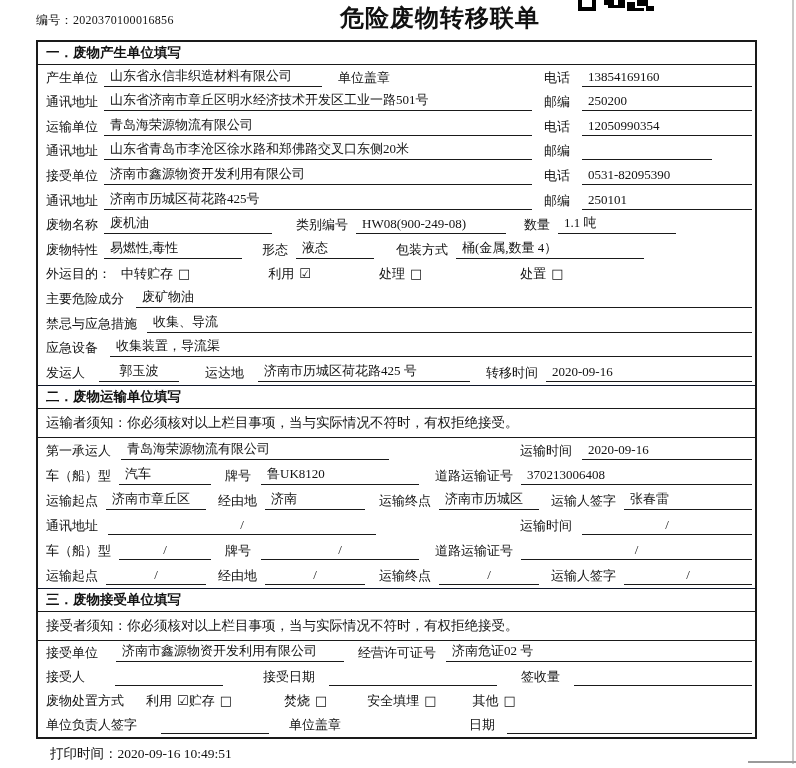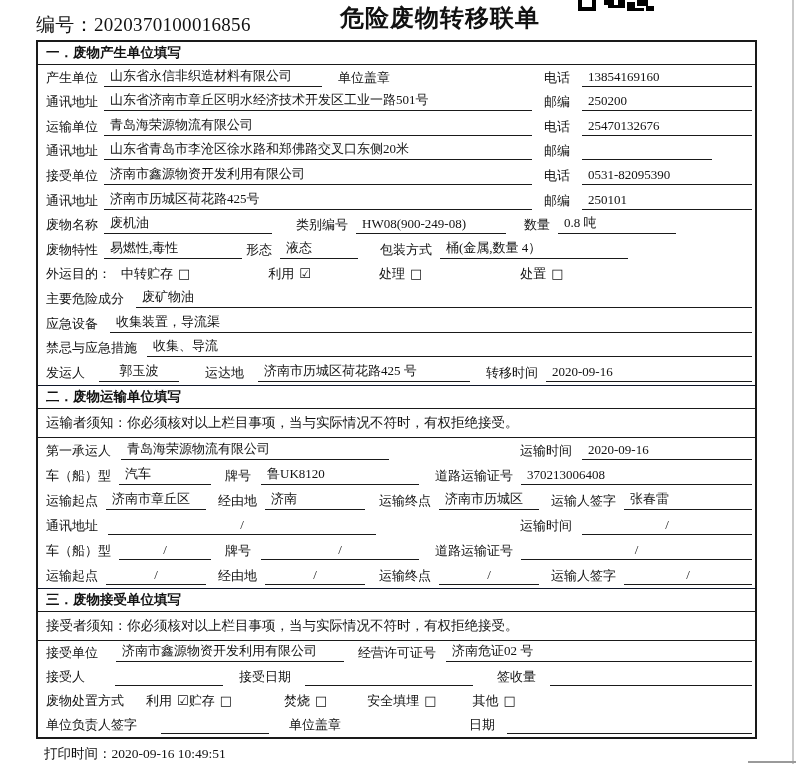--- a/index.html
+++ b/index.html
@@ -4,21 +4,21 @@
 <style>
   * { box-sizing: border-box; margin: 0; padding: 0; }
   html,body { width: 796px; height: 768px; background: #fff; }
   body {
     position: relative;
     font-family: "Liberation Serif", "DejaVu Serif", serif;
     color: #111;
     font-size: 13px;
     overflow: hidden;
   }
-  .doc-number { position: absolute; left: 36px; top: 12px; font-size: 19px; letter-spacing: .3px; }
+  .doc-number { position: absolute; left: 36px; top: 12px; font-size: 12px; letter-spacing: .3px; }
   .doc-title {
     position: absolute; left: 300px; top: 2px; width: 280px;
     text-align: center; font-size: 24px; font-weight: bold;
     font-family: "Liberation Sans", "DejaVu Sans", sans-serif;
     letter-spacing: 1px; white-space: nowrap;
   }
   .qr-fragment { position: absolute; left: 578px; top: 0; width: 76px; height: 11px; }
 
   .edge-line-v { position: absolute; left: 792px; top: 0; width: 2px; height: 764px; background: #c9c9c9; }
   .edge-line-h { position: absolute; left: 748px; top: 761px; width: 48px; height: 2px; background: #9a9a9a; }
@@ -52,21 +52,21 @@
     padding: 0 2px 1px 6px; overflow: hidden; min-height: 15px;
   }
   .uv.grow { flex: 1 1 auto; }
   .uv.center { text-align: center; padding-left: 2px; }
   .rgroup { margin-left: auto; display: flex; align-items: flex-end; width: 208px; }
   .rgroup .lbl { width: 32px; }
   .rgroup .uv { margin-left: 6px; }
   .cb { font-family: "DejaVu Sans", sans-serif; font-size: 13px; }
   .opt { display: inline-flex; align-items: baseline; gap: 5px; }
 
-  .print-time { position: absolute; left: 44px; top: 745px; font-size: 13.5px; }
+  .print-time { position: absolute; left: 50px; top: 745px; font-size: 13.5px; }
 </style>
 </head>
 <body>
 
 <div class="doc-number"><span>编号：</span><span>2020370100016856</span></div>
 <div class="doc-title">危险废物转移联单</div>
 
 <svg class="qr-fragment" viewBox="0 0 76 11" xmlns="http://www.w3.org/2000/svg">
   <rect x="0" y="0" width="4" height="11" fill="#000"></rect>
   <rect x="14" y="0" width="4" height="11" fill="#000"></rect>
@@ -105,21 +105,21 @@
         <span class="lbl">邮编</span>
         <span class="uv grow">250200</span>
       </span>
     </div>
 
     <div class="row">
       <span class="lbl">运输单位</span>
       <span class="uv" style="width:428px;margin-left:6px">青岛海荣源物流有限公司</span>
       <span class="rgroup">
         <span class="lbl">电话</span>
-        <span class="uv grow">25470132676</span>
+        <span class="uv grow">12050990354</span>
       </span>
     </div>
 
     <div class="row">
       <span class="lbl">通讯地址</span>
       <span class="uv" style="width:428px;margin-left:6px">山东省青岛市李沧区徐水路和郑佛路交叉口东侧20米</span>
       <span class="rgroup">
         <span class="lbl">邮编</span>
         <span class="uv" style="width:130px"></span>
       </span>
@@ -142,27 +142,27 @@
         <span class="uv grow">250101</span>
       </span>
     </div>
 
     <div class="row">
       <span class="lbl">废物名称</span>
       <span class="uv" style="width:168px;margin-left:6px">废机油</span>
       <span class="lbl" style="margin-left:24px">类别编号</span>
       <span class="uv" style="width:150px;margin-left:8px">HW08(900-249-08)</span>
       <span class="lbl" style="margin-left:18px">数量</span>
-      <span class="uv" style="width:118px;margin-left:8px">0.8 吨</span>
+      <span class="uv" style="width:118px;margin-left:8px">1.1 吨</span>
     </div>
 
     <div class="row">
       <span class="lbl">废物特性</span>
       <span class="uv" style="width:138px;margin-left:6px">易燃性,毒性</span>
-      <span class="lbl" style="margin-left:4px">形态</span>
+      <span class="lbl" style="margin-left:20px">形态</span>
       <span class="uv" style="width:78px;margin-left:8px">液态</span>
       <span class="lbl" style="margin-left:22px">包装方式</span>
       <span class="uv" style="width:188px;margin-left:8px">桶(金属,数量 4）</span>
     </div>
 
     <div class="row">
       <span class="lbl">外运目的：</span>
       <span class="opt" style="margin-left:10px">
         <span>中转贮存</span>
         <span class="cb">□</span>
@@ -180,27 +180,27 @@
         <span class="cb">□</span>
       </span>
     </div>
 
     <div class="row">
       <span class="lbl">主要危险成分</span>
       <span class="uv grow" style="margin-left:12px">废矿物油</span>
     </div>
 
     <div class="row">
+      <span class="lbl">禁忌与应急措施</span>
+      <span class="uv grow" style="margin-left:10px">收集、导流</span>
+    </div>
+
+    <div class="row">
       <span class="lbl">应急设备</span>
       <span class="uv grow" style="margin-left:12px">收集装置，导流渠</span>
-    </div>
-
-    <div class="row">
-      <span class="lbl">禁忌与应急措施</span>
-      <span class="uv grow" style="margin-left:10px">收集、导流</span>
     </div>
 
     <div class="row">
       <span class="lbl">发运人</span>
       <span class="uv center" style="width:80px;margin-left:14px">郭玉波</span>
       <span class="lbl" style="margin-left:26px">运达地</span>
       <span class="uv" style="width:212px;margin-left:14px">济南市历城区荷花路425 号</span>
       <span class="lbl" style="margin-left:16px">转移时间</span>
       <span class="uv grow" style="margin-left:8px">2020-09-16</span>
     </div>
@@ -276,21 +276,21 @@
     <div class="row">
       <span class="lbl">接受单位</span>
       <span class="uv" style="width:228px;margin-left:18px">济南市鑫源物资开发利用有限公司</span>
       <span class="lbl" style="margin-left:14px">经营许可证号</span>
       <span class="uv grow" style="margin-left:10px">济南危证02 号</span>
     </div>
 
     <div class="row">
       <span class="lbl">接受人</span>
       <span class="uv" style="width:108px;margin-left:30px"></span>
-      <span class="lbl" style="margin-left:16px">接受日期</span>
+      <span class="lbl" style="margin-left:40px">接受日期</span>
       <span class="uv" style="width:168px;margin-left:14px"></span>
       <span class="lbl" style="margin-left:24px">签收量</span>
       <span class="uv grow" style="margin-left:14px"></span>
     </div>
 
     <div class="row">
       <span class="lbl">废物处置方式</span>
       <span class="opt" style="margin-left:22px">
         <span>利用</span>
         <span class="cb">☑</span>

